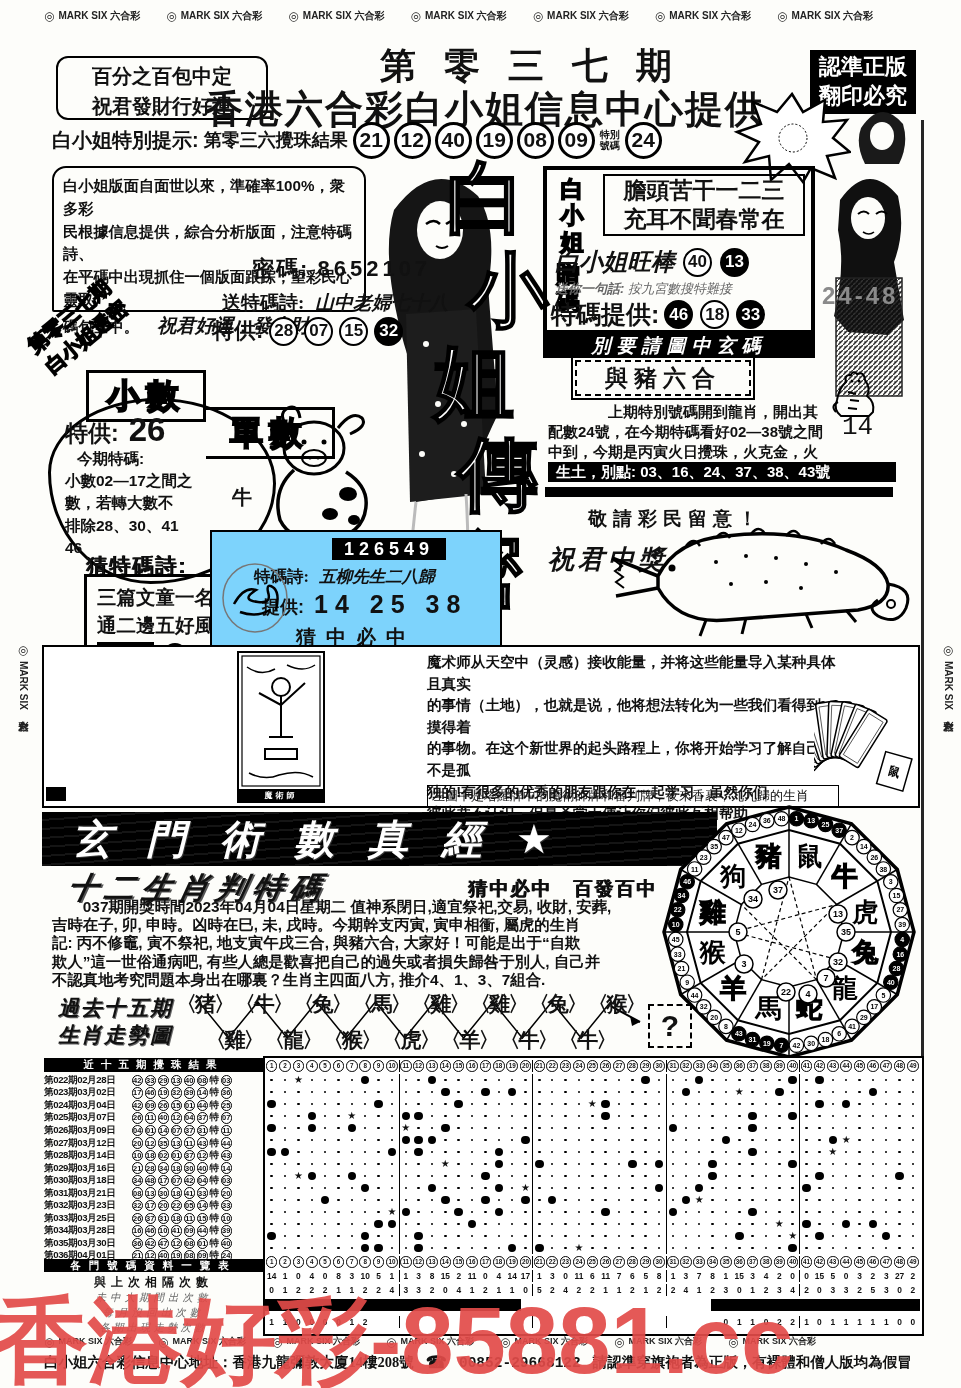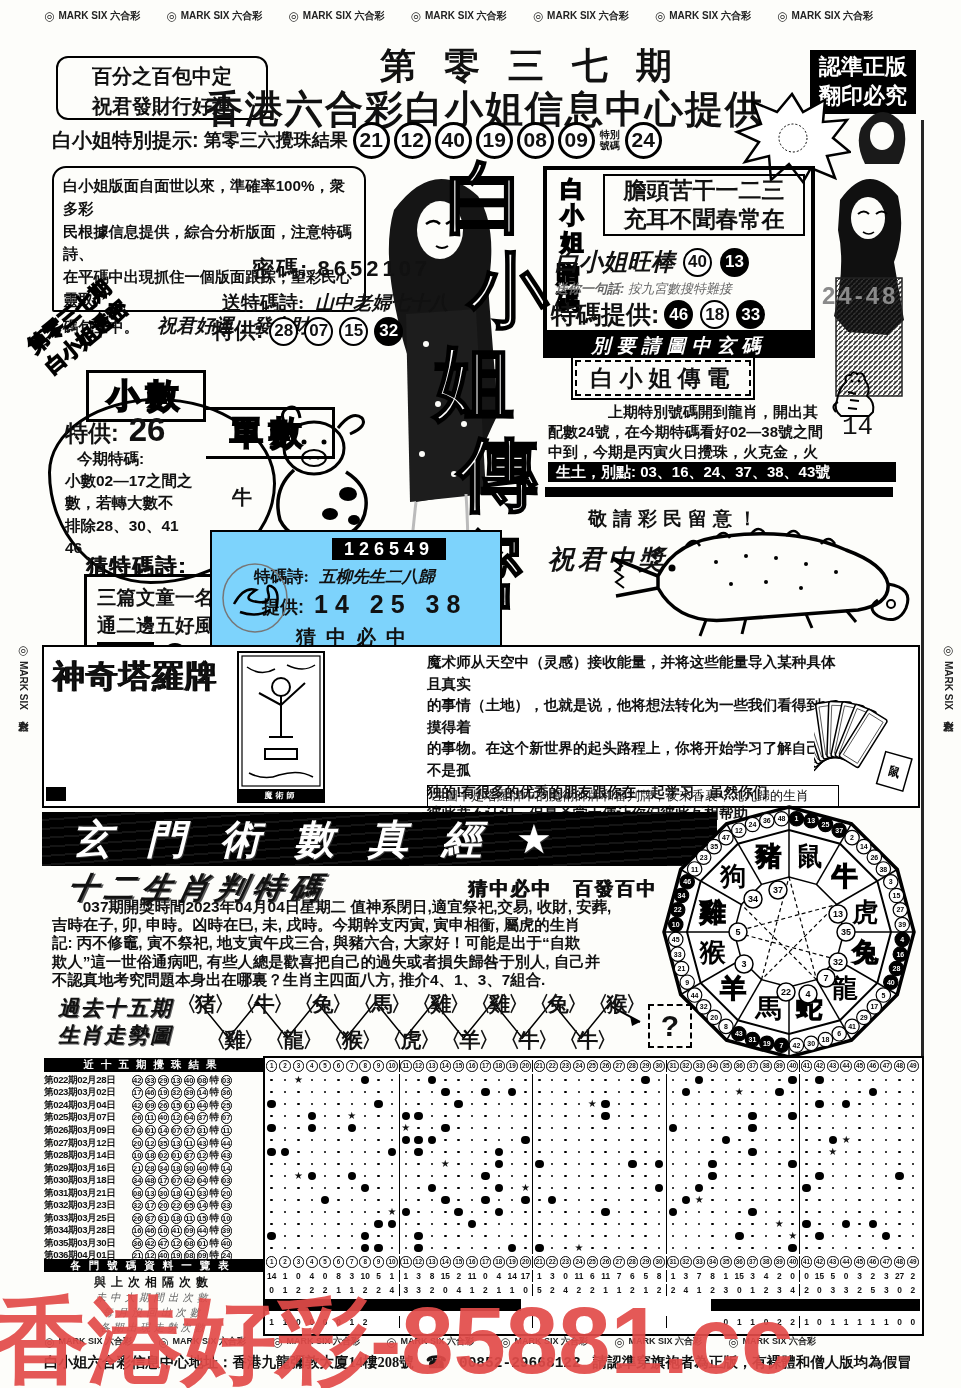--- a/index.html
+++ b/index.html
@@ -260,21 +260,21 @@
   <path d="M40,44 q6,-5 11,0 M58,44 q6,-5 11,0" stroke="#000" stroke-width="2" fill="none"></path>
   <path d="M45,62 q6,4 11,0" stroke="#000" stroke-width="1.6" fill="none"></path>
   <rect x="18" y="108" width="66" height="118" fill="url(#hatch)" stroke="#222" stroke-width="1.5"></rect>
 </svg>
 <div class="abs b" style="left:822px;top:282px;font-size:24px;color:#8a8a8a;letter-spacing:3px;">24-48</div>
 <svg class="abs" style="left:845px;top:106px;" width="72" height="60" viewBox="0 0 72 60">
   <path d="M16,22 Q36,-8 58,18 Q64,38 54,58 L20,58 Q10,38 16,22 Z" fill="#1a1a1a"></path>
   <ellipse cx="37" cy="30" rx="12" ry="14" fill="#fdfdfa"></ellipse>
 </svg>
 
-<div class="abs b" style="left:575px;top:360px;width:172px;height:32px;border:2px dashed #000;outline:2px solid #000;outline-offset:2px;text-align:center;font-size:23px;line-height:32px;letter-spacing:6px;">白小姐傳電</div>
+<div class="abs b" style="left:575px;top:360px;width:172px;height:32px;border:2px dashed #000;outline:2px solid #000;outline-offset:2px;text-align:center;font-size:23px;line-height:32px;letter-spacing:6px;">與豬六合</div>
 <div class="abs b" style="left:548px;top:402px;width:348px;font-size:15px;line-height:1.33;">
   <div style="text-indent:4em;">上期特別號碼開到龍肖，開出其</div>
   <div>配數24號，在今期特碼看好02—38號之間</div>
   <div>中到，今期是丙寅火日攪珠，火克金，火</div>
   <div class="blackbar" style="justify-content:flex-start;padding-left:8px;width:340px;">生土，別點: 03、16、24、37、38、43號</div>
 </div>
 <div class="abs" style="left:545px;top:487px;width:348px;height:10px;background:#000;"></div>
 <div class="abs b" style="left:588px;top:506px;font-size:19px;letter-spacing:6px;">敬請彩民留意！</div>
 <div class="abs kai" style="left:548px;top:542px;font-size:26px;font-style:italic;font-weight:bold;letter-spacing:4px;">祝君中獎</div>
 
@@ -366,21 +366,20 @@
     <span class="b" style="font-size:25px;letter-spacing:7px;">14 25 38</span>
   </div>
   <div class="abs b" style="left:84px;top:92px;font-size:20px;letter-spacing:10px;">猜中必中</div>
   <svg class="abs" style="left:8px;top:28px;" width="70" height="76" viewBox="0 0 70 76">
     <ellipse cx="35" cy="38" rx="32" ry="34" fill="none" stroke="#777" stroke-width="1.5"></ellipse>
     <path d="M14,44 q10,-18 22,-14 q-16,10 2,12 q14,2 10,-10 q-2,-10 6,-4 q6,6 2,22 M20,52 q16,6 30,-2" fill="none" stroke="#000" stroke-width="2.5"></path>
   </svg>
 </div>
 
 <div class="abs" style="left:42px;top:645px;width:878px;height:163px;border:2.5px solid #000;box-sizing:border-box;background:#fff;">
-  <div class="abs" style="left:8px;top:8px;font-size:32px;font-weight:900;letter-spacing:1px;text-shadow:1.5px 0 #000;">神奇塔羅牌</div>
   <div class="abs" style="left:2px;top:140px;width:20px;height:14px;background:#000;"></div>
 
   <div class="abs" style="left:193px;top:4px;width:88px;height:152px;border:2px solid #000;box-sizing:border-box;">
     <svg width="84" height="136" viewBox="0 0 84 136">
       <rect x="3" y="3" width="78" height="130" fill="none" stroke="#000" stroke-width="1.2"></rect>
       <circle cx="42" cy="34" r="9" fill="none" stroke="#000" stroke-width="2"></circle>
       <path d="M42,43 L42,84 M42,52 L20,40 M42,52 L66,30 M30,84 L54,84 M26,96 h32 v10 h-32 Z" fill="none" stroke="#000" stroke-width="2"></path>
       <path d="M8,14 q14,10 28,2 M48,12 q16,8 28,0" stroke="#000" stroke-width="1.5" fill="none"></path>
       <path d="M10,120 q16,8 30,2 q20,-6 34,2" stroke="#000" stroke-width="1.5" fill="none"></path>
     </svg>

